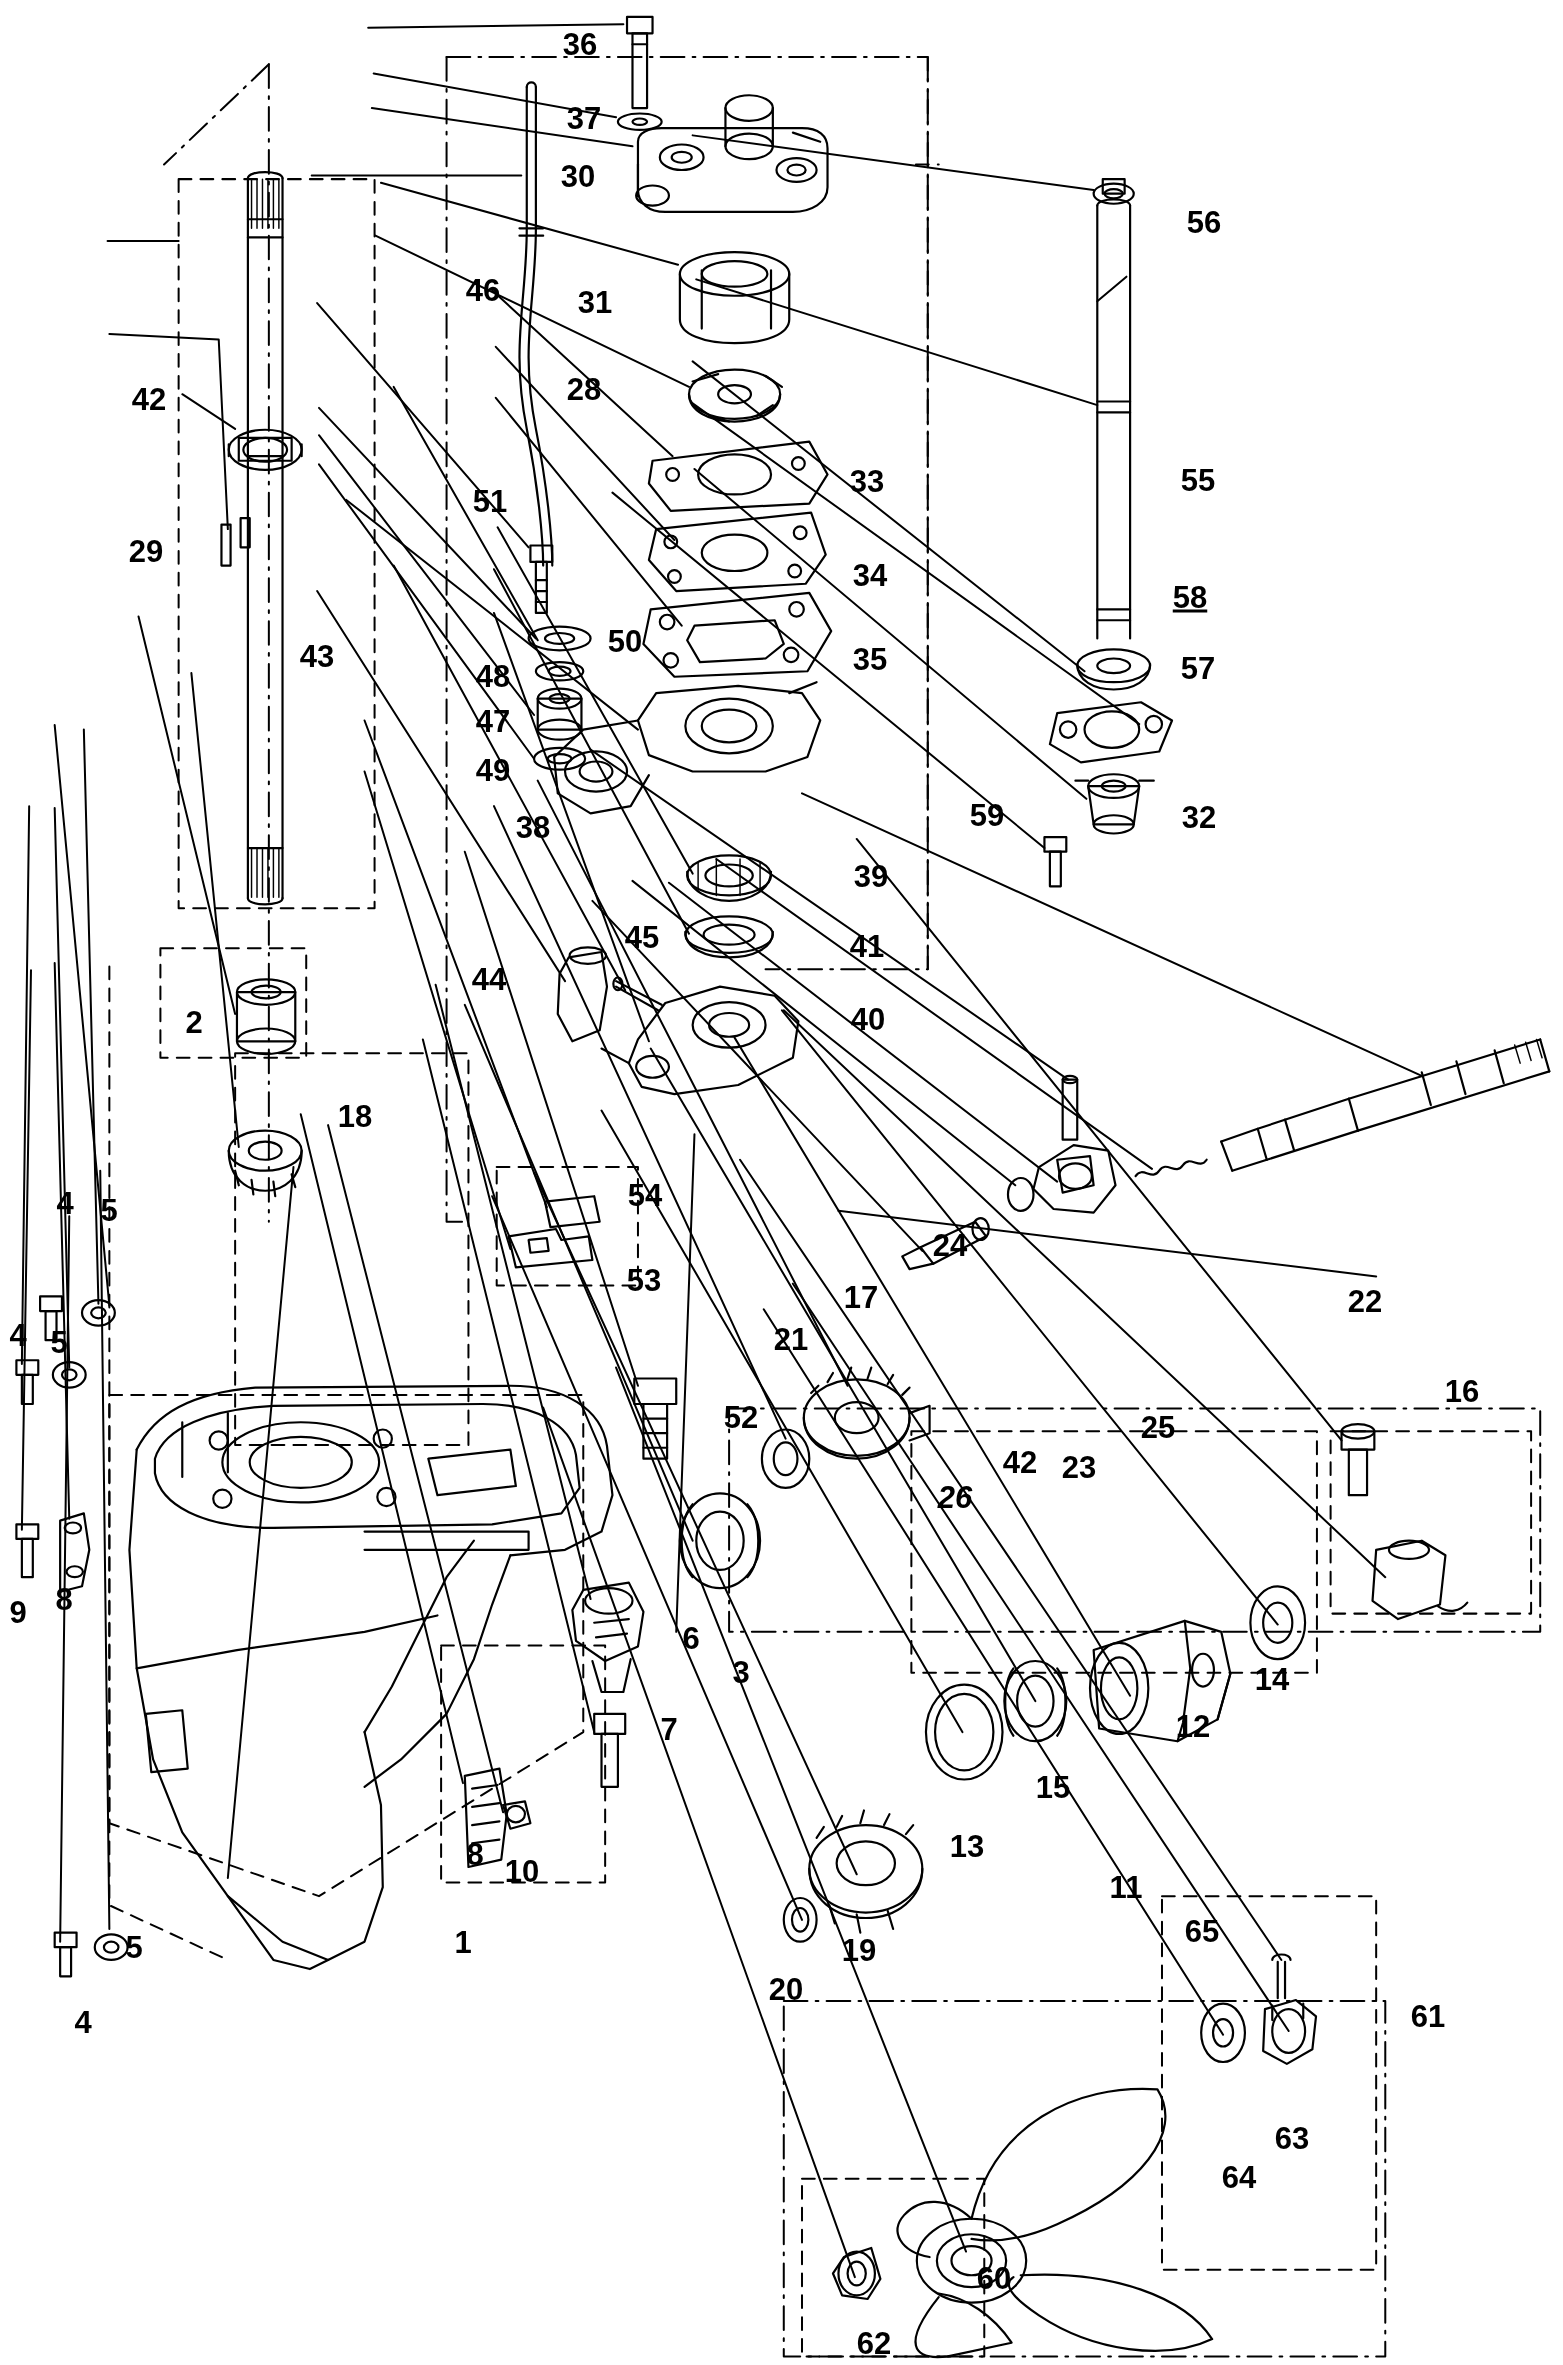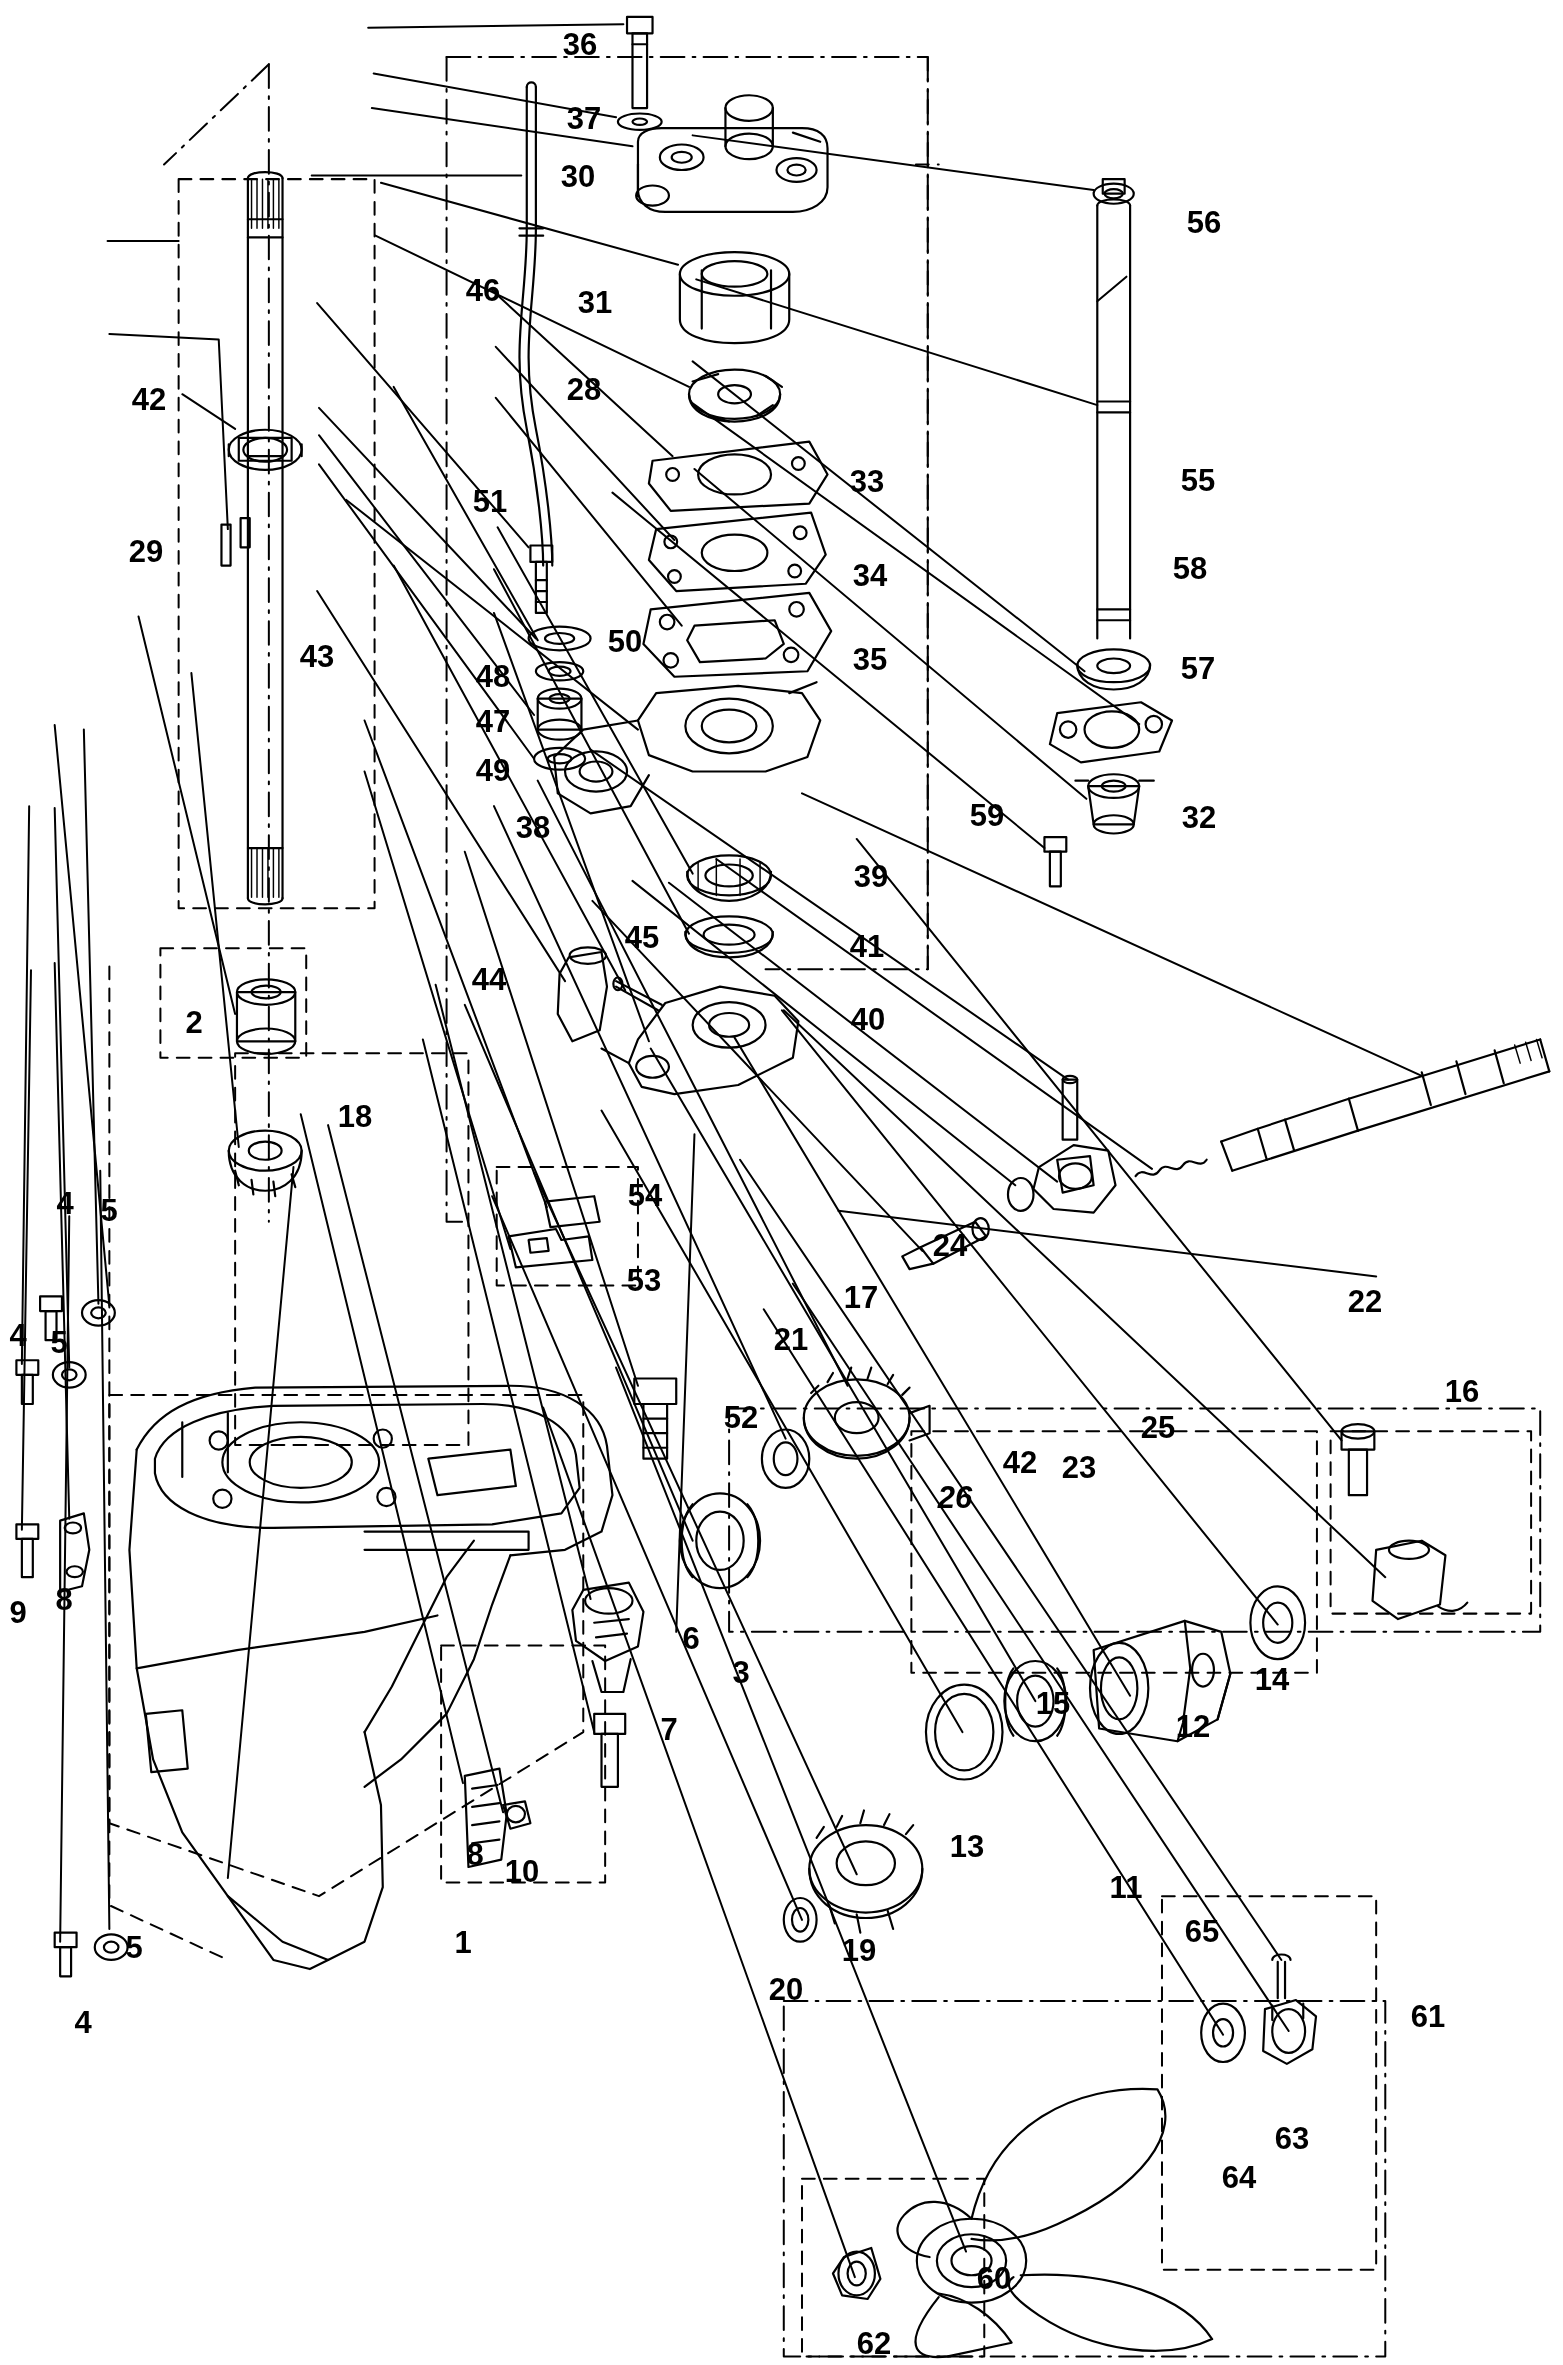--- a/index.html
+++ b/index.html
@@ -537,21 +537,21 @@
       <div class="callout" style="left: 1204px; top: 222px;">56</div>
       <div class="callout" style="left: 483px; top: 290px;">46</div>
       <div class="callout" style="left: 595px; top: 302px;">31</div>
       <div class="callout" style="left: 584px; top: 389px;">28</div>
       <div class="callout" style="left: 149px; top: 399px;">42</div>
       <div class="callout" style="left: 1198px; top: 480px;">55</div>
       <div class="callout" style="left: 867px; top: 481px;">33</div>
       <div class="callout" style="left: 490px; top: 501px;">51</div>
       <div class="callout" style="left: 146px; top: 551px;">29</div>
       <div class="callout" style="left: 870px; top: 575px;">34</div>
-      <div class="callout" style="left: 1190px; top: 568px;">58</div>
+      <div class="callout" style="left: 1190px; top: 597px; text-decoration: underline;">58</div>
       <div class="callout" style="left: 317px; top: 656px;">43</div>
       <div class="callout" style="left: 625px; top: 641px;">50</div>
       <div class="callout" style="left: 1198px; top: 668px;">57</div>
       <div class="callout" style="left: 493px; top: 676px;">48</div>
       <div class="callout" style="left: 870px; top: 659px;">35</div>
       <div class="callout" style="left: 493px; top: 721px;">47</div>
       <div class="callout" style="left: 493px; top: 770px;">49</div>
       <div class="callout" style="left: 1199px; top: 779px; margin-top: 38px;">32</div>
       <div class="callout" style="left: 987px; top: 815px;">59</div>
       <div class="callout" style="left: 533px; top: 827px;">38</div>
@@ -577,21 +577,21 @@
       <div class="callout" style="left: 1158px; top: 1427px;">25</div>
       <div class="callout" style="left: 1020px; top: 1462px;">42</div>
       <div class="callout" style="left: 1079px; top: 1467px;">23</div>
       <div class="callout" style="left: 955px; top: 1497px; font-style: italic;">26</div>
       <div class="callout" style="left: 18px; top: 1612px;">9</div>
       <div class="callout" style="left: 64px; top: 1599px;">8</div>
       <div class="callout" style="left: 741px; top: 1672px;">3</div>
       <div class="callout" style="left: 1272px; top: 1679px;">14</div>
       <div class="callout" style="left: 691px; top: 1638px;">6</div>
       <div class="callout" style="left: 1193px; top: 1726px;">12</div>
-      <div class="callout" style="left: 1053px; top: 1703px; text-align: right;">15</div>
+      <div class="callout" style="left: 1053px; top: 1787px; text-align: right;">15</div>
       <div class="callout" style="left: 669px; top: 1729px;">7</div>
       <div class="callout" style="left: 967px; top: 1846px;">13</div>
       <div class="callout" style="left: 1126px; top: 1887px;">11</div>
       <div class="callout" style="left: 475px; top: 1854px;">8</div>
       <div class="callout" style="left: 522px; top: 1871px;">10</div>
       <div class="callout" style="left: 1202px; top: 1931px;">65</div>
       <div class="callout" style="left: 463px; top: 1942px;">1</div>
       <div class="callout" style="left: 786px; top: 1989px;">20</div>
       <div class="callout" style="left: 859px; top: 1950px;">19</div>
       <div class="callout" style="left: 134px; top: 1947px;">5</div>

